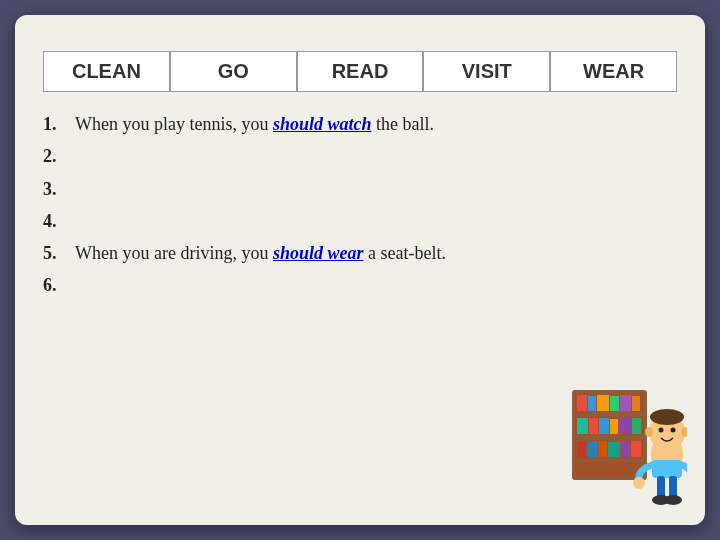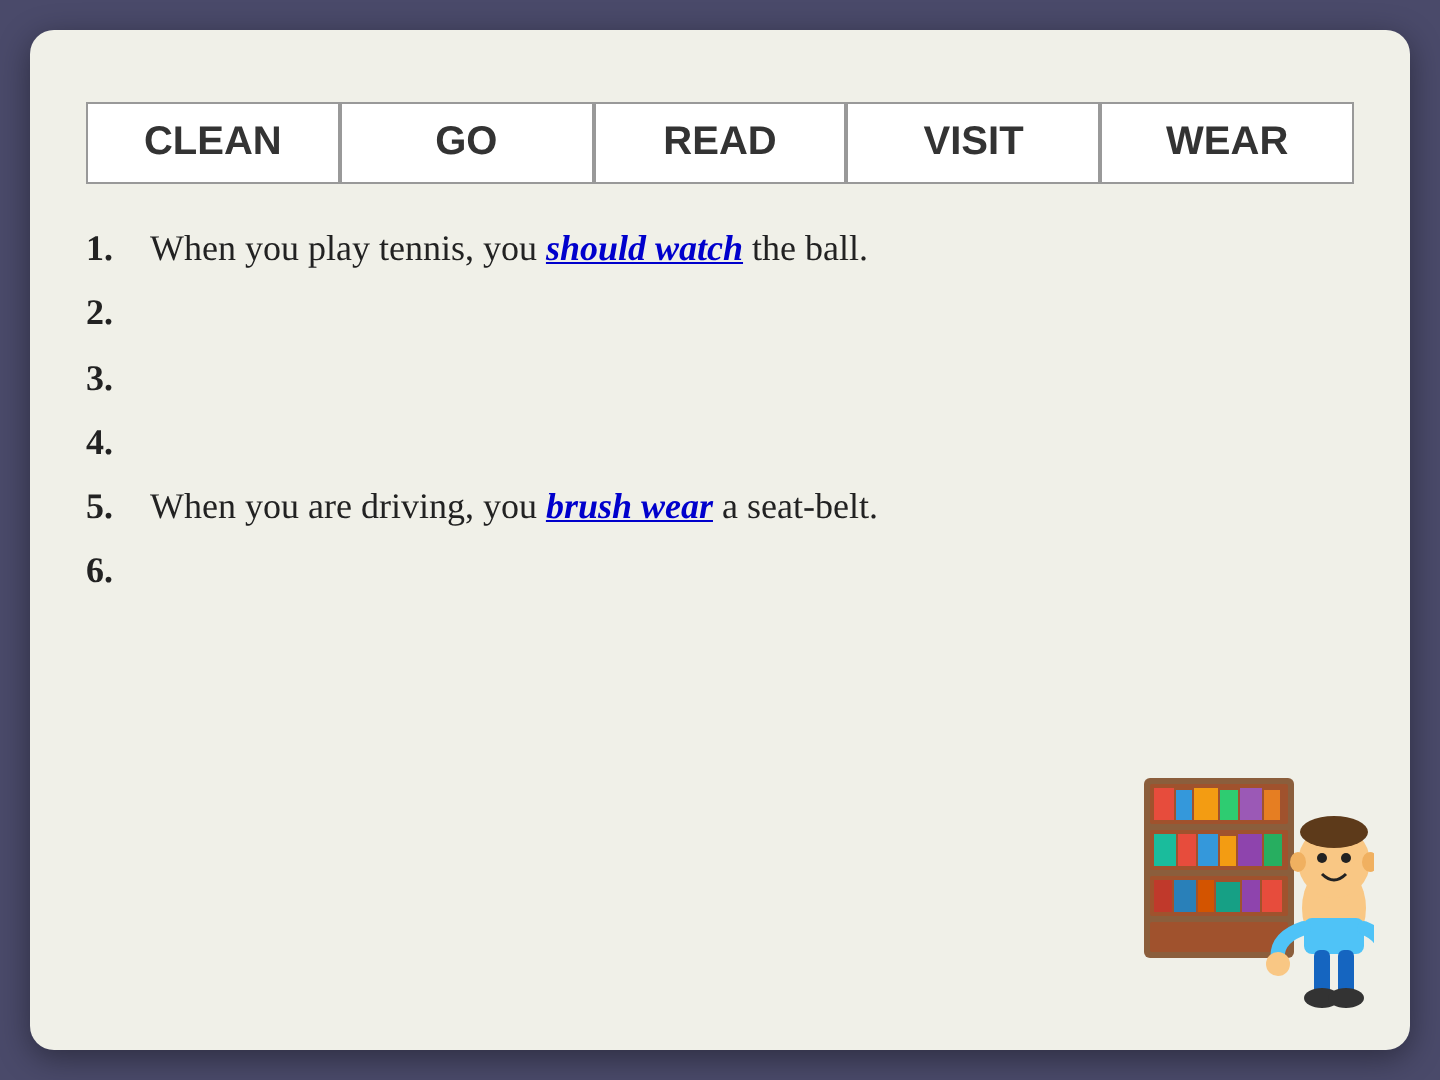--- a/index.html
+++ b/index.html
@@ -120,21 +120,21 @@
         <span class="num">2.</span>
       </li>
       <li>
         <span class="num">3.</span>
       </li>
       <li>
         <span class="num">4.</span>
       </li>
       <li>
         <span class="num">5.</span>
-        <span>When you are driving, you <span class="answer">brush wear</span> a seat-belt.</span>
+        <span>When you are driving, you <span class="answer">should wear</span> a seat-belt.</span>
       </li>
       <li>
         <span class="num">6.</span>
       </li>
     </ul>
 
   <div class="bookshelf-area">
     <svg width="120" height="145" viewBox="0 0 120 145">
 
       <rect x="5" y="30" width="75" height="90" fill="#8B5E3C" rx="3"></rect>

